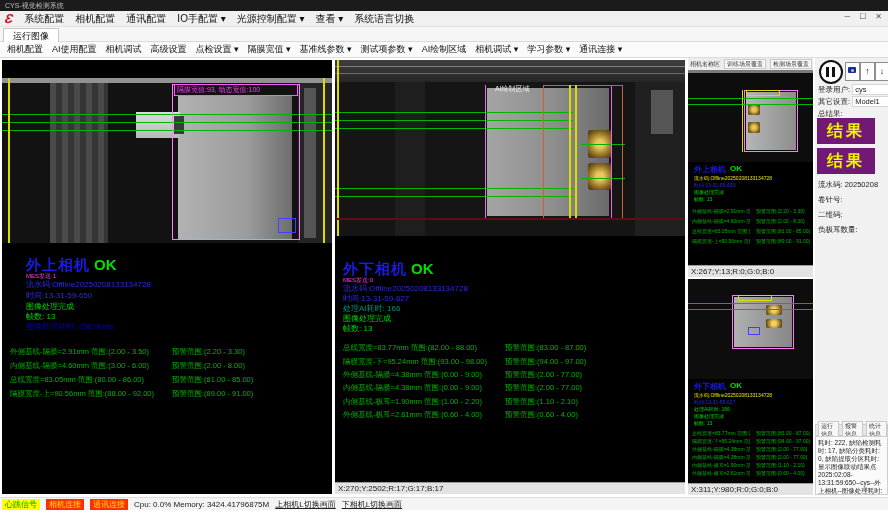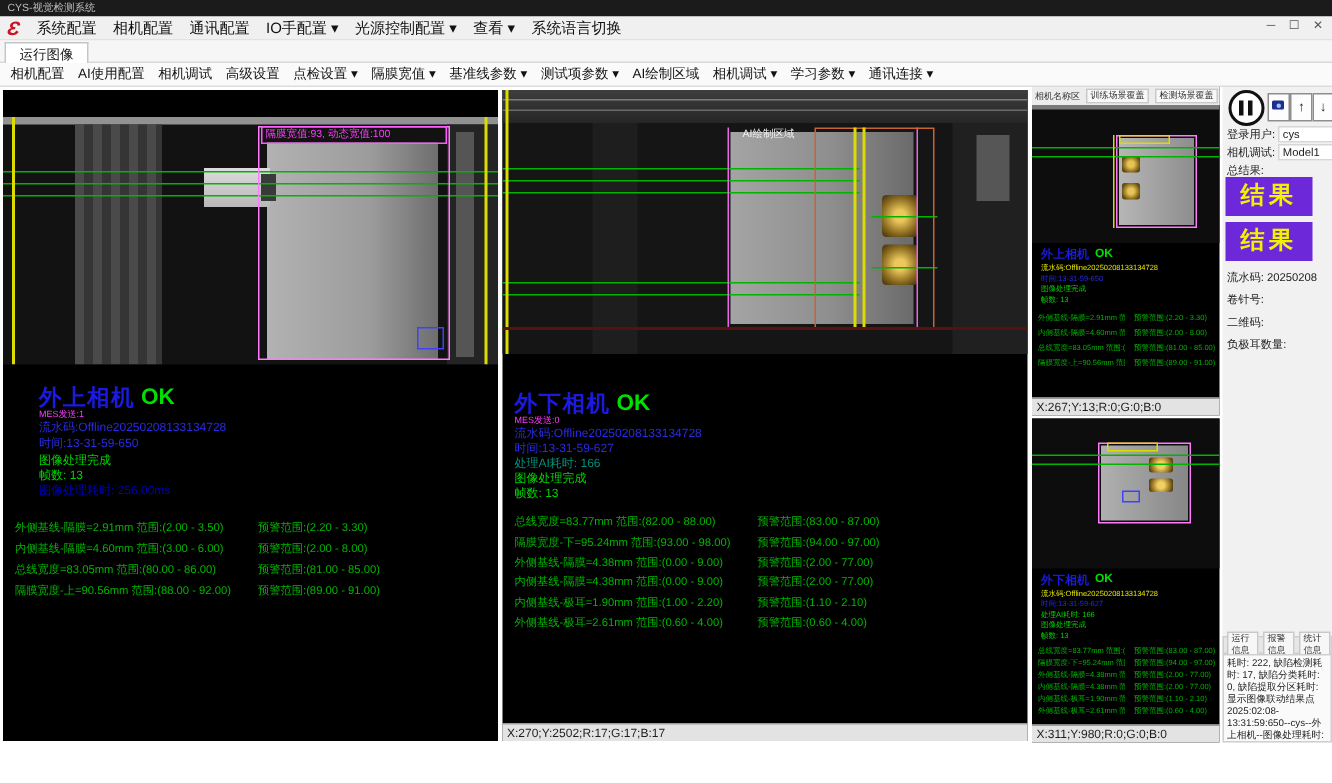--- a/index.html
+++ b/index.html
@@ -48,21 +48,21 @@
   .panel{position:absolute;left:815px;top:58px;width:73px;height:437px;background:#f1f1f1;
          font-size:7.5px;color:#222;}
   .pausebtn{position:absolute;left:4px;top:2px;width:20px;height:20px;border:2px solid #111;border-radius:50%;background:#fff;}
   .pausebtn .bar{position:absolute;top:5px;width:3px;height:10px;background:#111;}
   .sqbtn{position:absolute;top:4px;width:13px;height:17px;background:#fdfdfd;border:1px solid #8e8e8e;
          font-size:9px;color:#223;text-align:center;line-height:16px;}
   .cam-glyph{position:absolute;left:2px;top:4px;width:8px;height:6px;background:#1c2f8a;border-radius:1px;}
   .cam-glyph:after{content:"";position:absolute;left:2.5px;top:1.5px;width:3px;height:3px;border-radius:50%;background:#9fc0ff;}
   .prow{position:absolute;left:3px;white-space:nowrap;}
   .pval{display:inline-block;background:#fff;border:1px solid #d6d6d6;min-width:32px;padding:0 2px;line-height:9px;}
-  .resbox{position:absolute;left:2px;width:58px;height:26px;background:#6d28d9;color:#f2f200;font-weight:bold;
+  .resbox{position:absolute;left:2px;width:58px;height:26px;background:#701a75;color:#f2f200;font-weight:bold;
           font-size:16px;text-align:center;line-height:26px;letter-spacing:3px;}
   .logtabs{position:absolute;left:0;right:0;top:366px;height:12px;background:#e6e6e6;border:1px solid #cfcfcf;
            display:flex;gap:3px;align-items:center;font-size:6px;color:#333;padding-left:2px;box-sizing:border-box;}
   .logtab{background:#f7f7f7;border:1px solid #c9c9c9;padding:0 2px;line-height:8px;}
   .logbox{position:absolute;left:0;right:0;top:378px;bottom:0;background:#fafafa;border:1px solid #cfcfcf;
           font-size:6.5px;line-height:8px;color:#222;padding:2px;box-sizing:border-box;overflow:hidden;}
   
   .statusbar{position:absolute;left:0;top:497px;width:888px;height:13px;background:#f4f4f4;border-top:1px solid #ddd;
              display:flex;align-items:center;gap:6px;font-size:8px;color:#222;padding-left:2px;box-sizing:border-box;}
   .badge{padding:0 3px;line-height:11px;font-size:8px;}
@@ -319,35 +319,43 @@
       <span>↑</span>
     </div>
     <div class="sqbtn" style="left:60px;width:12px;">
       <span>↓</span>
     </div>
     <div class="prow" style="top:26px;">
       <span>登录用户:</span>
       <span class="pval">cys</span>
     </div>
     <div class="prow" style="top:38px;">
-      <span>相机调试:</span>
+      <span>其它设置:</span>
       <span class="pval">Model1</span>
     </div>
     <div class="prow" style="top:51px;">总结果:</div>
     <div class="resbox" style="top:60px;">结果</div>
     <div class="resbox" style="top:90px;">结果</div>
     <div class="prow" style="top:122px;">
       <span>流水码:</span>
       <span>20250208</span>
     </div>
     <div class="prow" style="top:137px;">卷针号:</div>
     <div class="prow" style="top:152px;">二维码:</div>
     <div class="prow" style="top:167px;">负极耳数量:</div>
     <div class="logtabs">
       <span class="logtab">运行信息</span>
       <span class="logtab">报警信息</span>
       <span class="logtab">统计信息</span>
     </div>
     <div class="logbox">耗时: 222, 缺陷检测耗时: 17, 缺陷分类耗时: 0, 缺陷提取分区耗时: 显示图像联动结果点 2025:02:08-13:31:59:650--cys--外上相机--图像处理耗时: 256.00ms</div>
   </div>
 
+  <div class="statusbar">
+    <span class="badge b-yellow">心跳信号</span>
+    <span class="badge b-red">相机连接</span>
+    <span class="badge b-red">通讯连接</span>
+    <span>Cpu: 0.0% Memory: 3424.41796875M</span>
+    <span class="sblink">上相机L切换画面</span>
+    <span class="sblink">下相机L切换画面</span>
+  </div>
 
 </div>
 
 </body></html>

